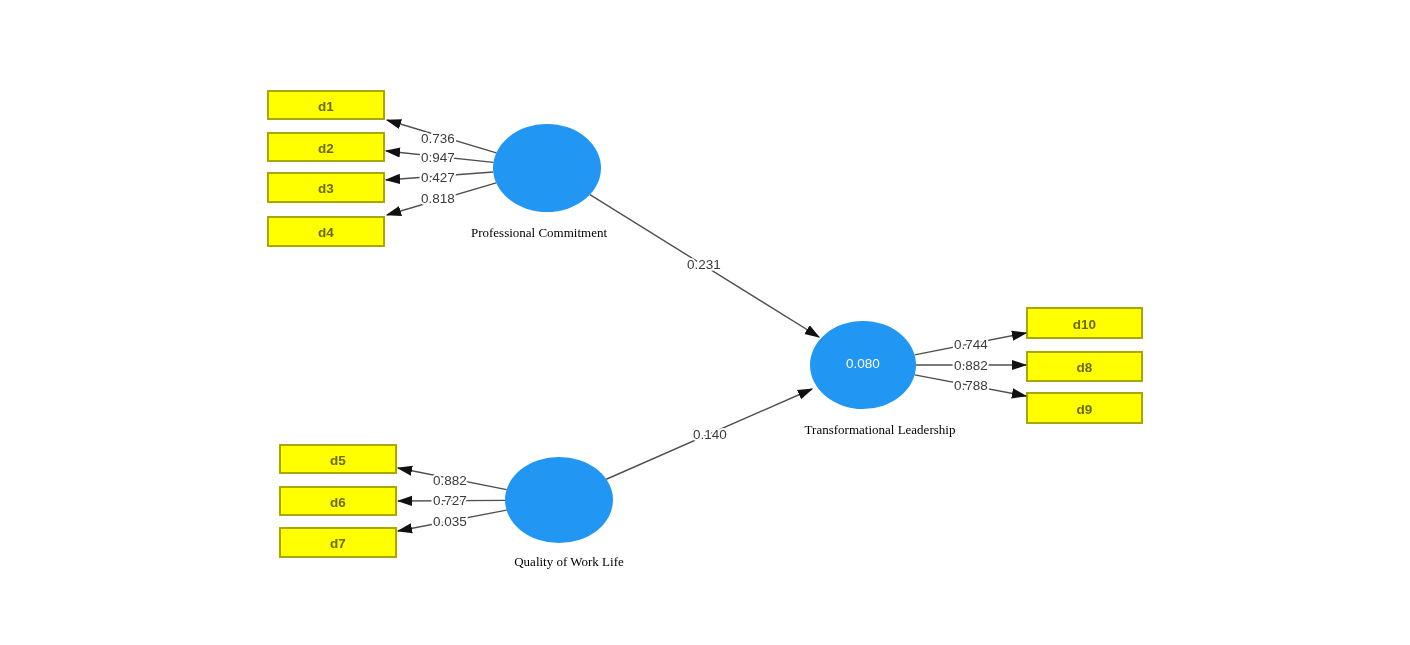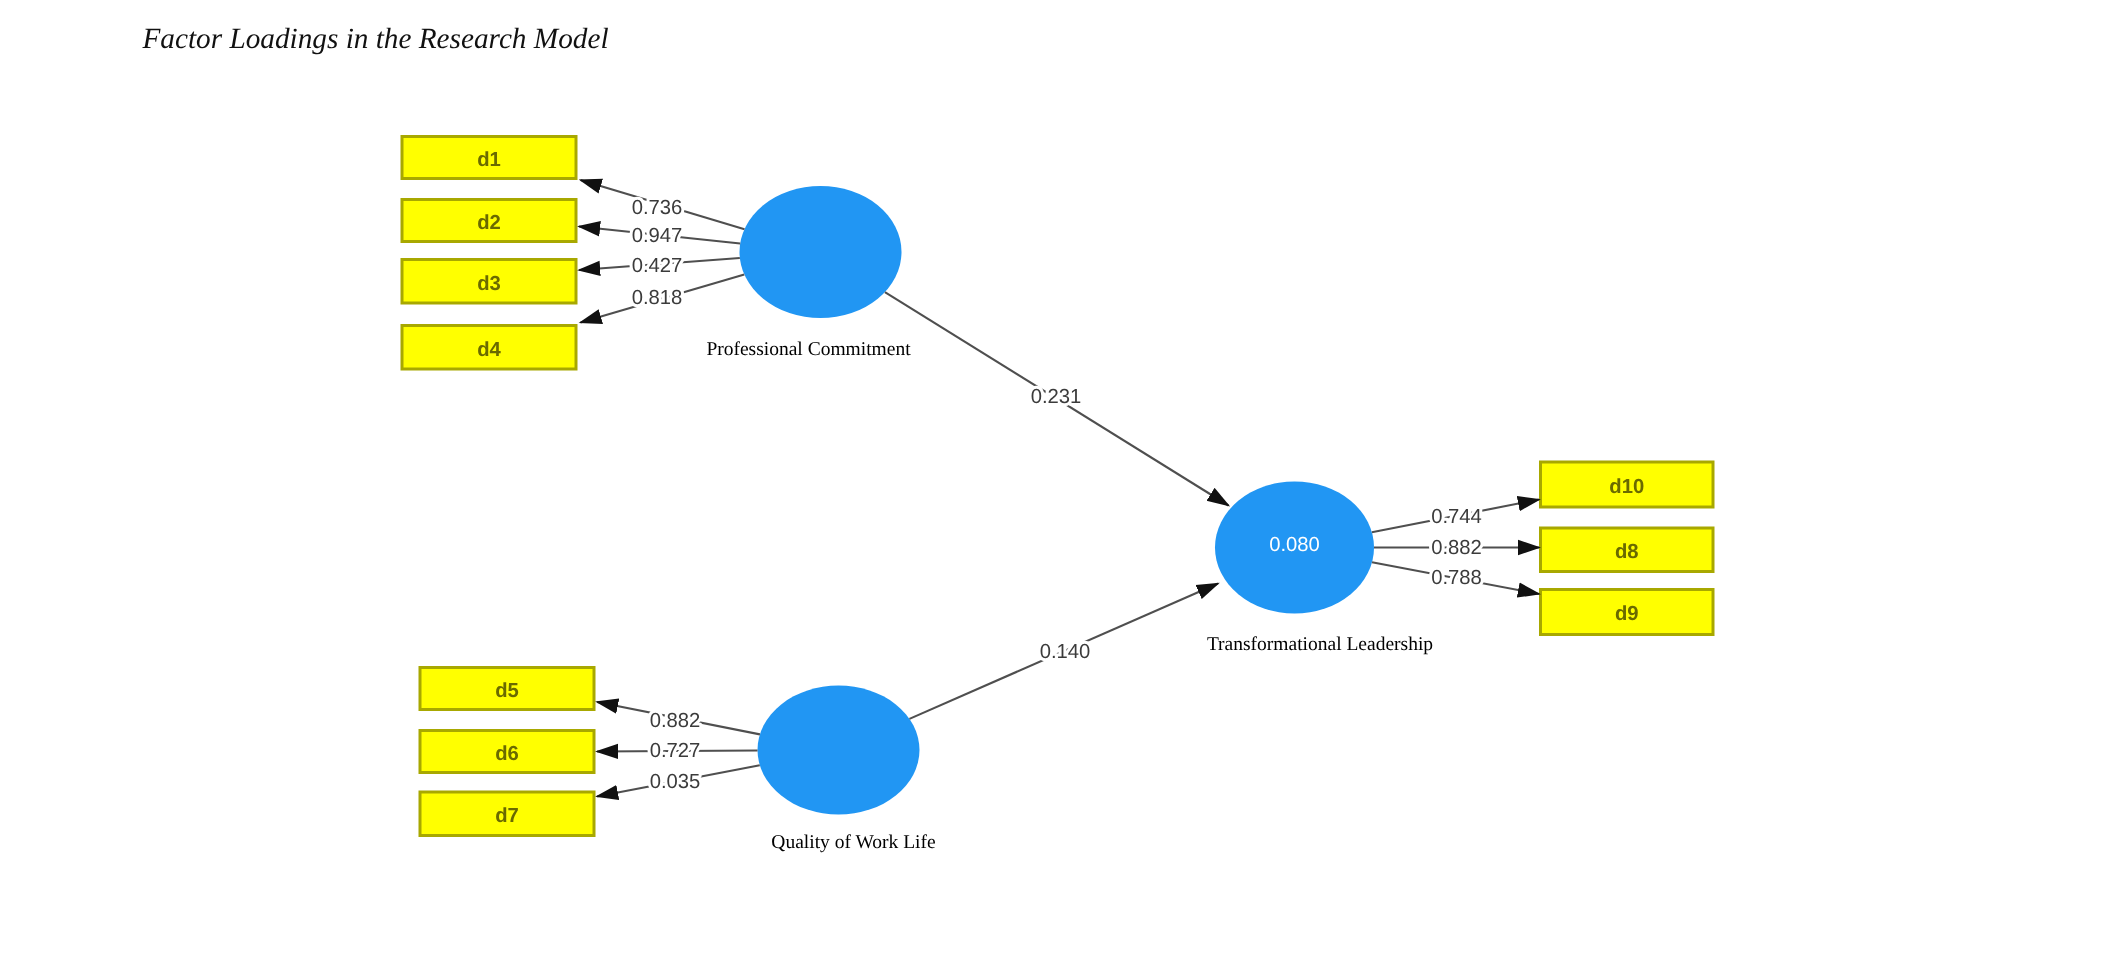--- a/index.html
+++ b/index.html
@@ -44,21 +44,20 @@
     font: 13px "Liberation Serif", serif;
   }
   text.cvalue {
     font: 13.5px "Liberation Sans", sans-serif;
   }
 </style>
 </head>
 <body>
 
 <div class="page">
-  <div class="figure-title">Factor Loadings in the Research Model</div>
   <svg class="diagram" id="diagram" width="1410" height="645" viewBox="0 0 1410 645">
       <defs>
         <marker id="arrow" viewBox="0 0 12 8" refX="11" refY="4" markerWidth="11" markerHeight="8" orient="auto">
           <path d="M0,0 L12,4 L0,8 Z" fill="#111111"></path>
         </marker>
       </defs>
       <rect x="268" y="91" width="116" height="28" fill="#ffff00" stroke="#a8a800" stroke-width="2"></rect>
       <rect x="268" y="133" width="116" height="28" fill="#ffff00" stroke="#a8a800" stroke-width="2"></rect>
       <rect x="268" y="173" width="116" height="29" fill="#ffff00" stroke="#a8a800" stroke-width="2"></rect>
       <rect x="268" y="217" width="116" height="29" fill="#ffff00" stroke="#a8a800" stroke-width="2"></rect>

